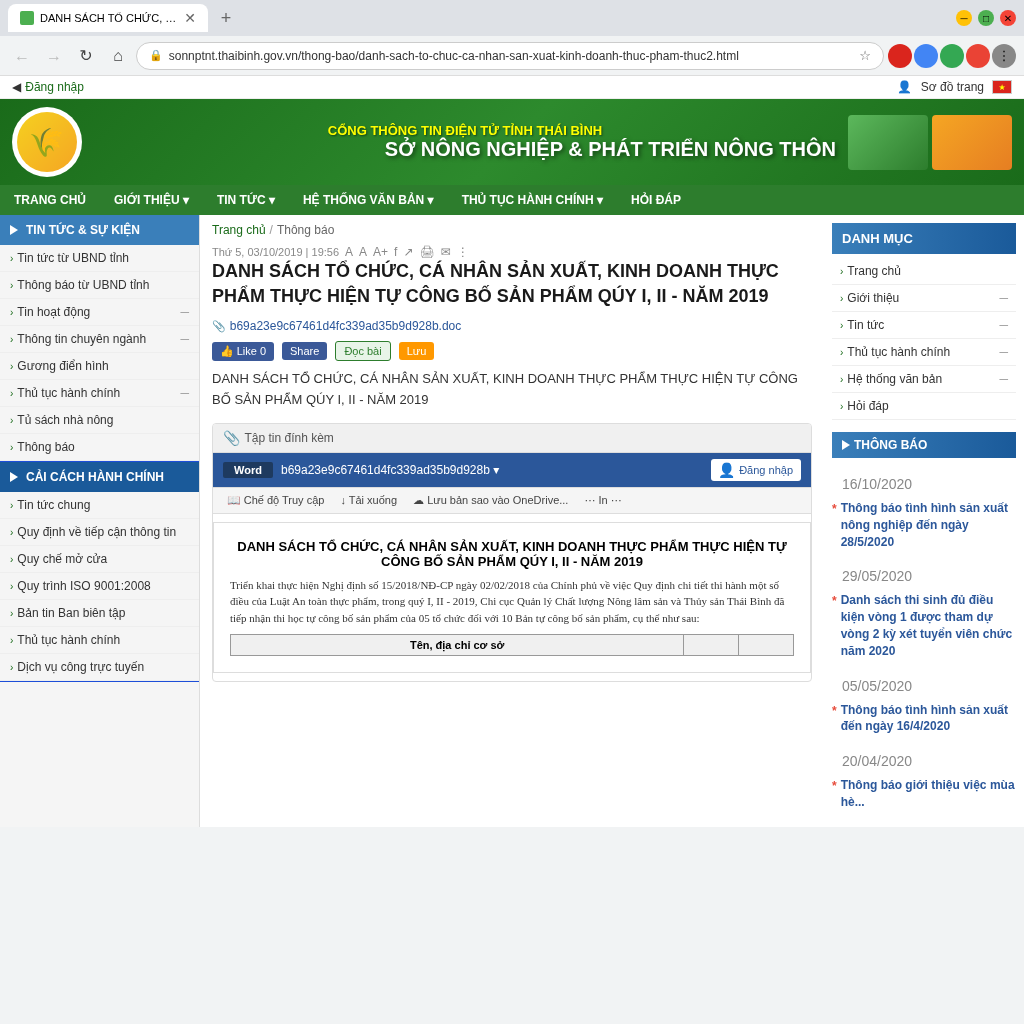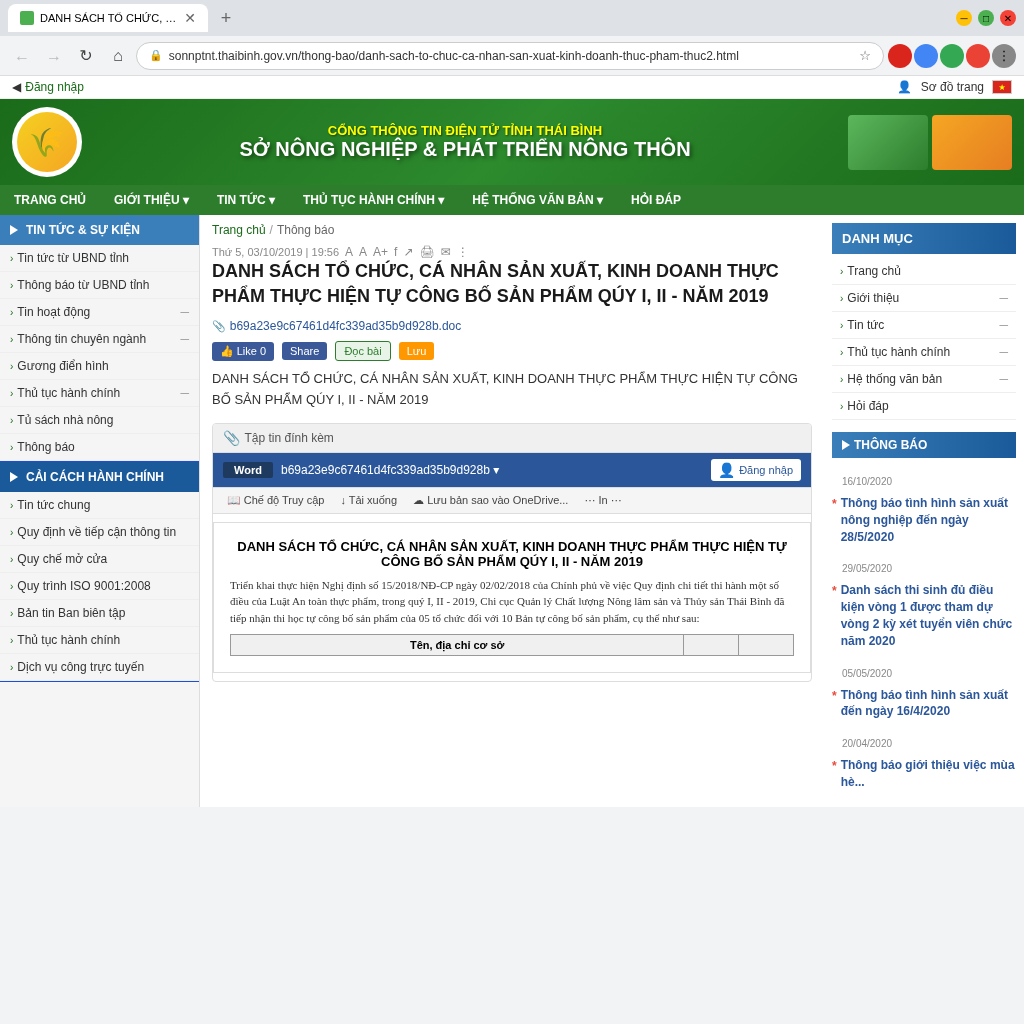--- a/index.html
+++ b/index.html
@@ -38,21 +38,21 @@
     .top-bar-left { color: #333; display: flex; align-items: center; gap: 4px; }
     .top-bar-right { display: flex; align-items: center; gap: 8px; color: #333; }
     .vn-flag { width: 20px; height: 14px; background: #da251d; border: 1px solid #ccc; display: flex; align-items: center; justify-content: center; font-size: 8px; color: #ffff00; }
 
     
     .header-banner { background: linear-gradient(135deg, #1a6b1a, #2d8a2d, #1a6b1a); padding: 8px 12px; display: flex; align-items: center; gap: 12px; }
     .header-logo { width: 70px; height: 70px; background: #fff; border-radius: 50%; display: flex; align-items: center; justify-content: center; }
     .logo-inner { width: 60px; height: 60px; border-radius: 50%; background: linear-gradient(135deg, #f5d020, #f5a623); display: flex; align-items: center; justify-content: center; }
     .logo-text-wrapper { flex: 1; text-align: center; }
     .header-title-vn { color: #ffff00; font-size: 13px; font-weight: bold; text-shadow: 1px 1px 2px rgba(0,0,0,0.5); }
-    .header-title-main { color: #fff; font-size: 20px; font-weight: 900; text-transform: uppercase; text-shadow: 2px 2px 4px rgba(0,0,0,0.5); }
+    .header-title-main { color: #fff; font-size: 20px; font-weight: 900; text-transform: uppercase; text-shadow: 2px 2px 4px rgba(0,0,0,0.5); text-align: right; }
     .header-right { display: flex; flex-direction: column; gap: 4px; }
     .header-images { display: flex; gap: 4px; }
     .header-img-placeholder { width: 80px; height: 55px; background: linear-gradient(135deg, #2d8a2d, #5cb85c); border-radius: 4px; overflow: hidden; }
 
     
     .main-nav { background: #2d7d2d; display: flex; align-items: stretch; }
     .main-nav-item { padding: 8px 14px; color: #fff; font-size: 12px; font-weight: bold; text-transform: uppercase; cursor: pointer; display: flex; align-items: center; gap: 4px; white-space: nowrap; }
     .main-nav-search { margin-left: auto; display: flex; align-items: center; padding: 4px 8px; }
     .search-box { background: rgba(255,255,255,0.9); border: none; border-radius: 12px; padding: 4px 10px; font-size: 12px; width: 140px; }
     .search-mic { background: none; border: none; cursor: pointer; color: #2d7d2d; font-size: 16px; }
@@ -114,21 +114,21 @@
     .danh-muc-item { padding: 6px 8px; font-size: 12px; color: #333; cursor: pointer; border-bottom: 1px solid #eee; display: flex; align-items: center; gap: 4px; }
     .danh-muc-arrow { color: #1a6b1a; font-size: 10px; }
     .danh-muc-expand { margin-left: auto; color: #999; font-size: 12px; }
 
     .thong-bao-section { margin-top: 12px; }
     .thong-bao-header { background: linear-gradient(to right, #3a7fba, #1a5a9a); color: #fff; padding: 6px 10px; font-size: 12px; font-weight: bold; text-transform: uppercase; display: flex; align-items: center; gap: 4px; margin-bottom: 6px; }
     .tb-triangle { display: inline-block; width: 0; height: 0; border-top: 5px solid transparent; border-bottom: 5px solid transparent; border-left: 8px solid #fff; }
     .thong-bao-item { margin-bottom: 8px; }
     .tb-item-link { color: #2b579a; font-size: 12px; font-weight: bold; cursor: pointer; display: flex; align-items: flex-start; gap: 4px; line-height: 1.4; }
     .tb-item-link::before { content: '*'; color: #e74c3c; flex-shrink: 0; margin-top: 1px; }
-    .tb-item-date { font-size: 10px; color: #888; margin-top: 18px; padding-left: 10px; }
+    .tb-item-date { font-size: 14px; color: #888; margin-top: 18px; padding-left: 10px; }
 
     .file-link { color: #2b579a; text-decoration: none; font-size: 12px; display: flex; align-items: center; gap: 4px; }
     .file-link::before { content: '📎'; font-size: 11px; }
   </style>
 </head>
 <body>
 
 <div class="browser-chrome">
 
   <div class="browser-titlebar">
@@ -195,22 +195,22 @@
           <div class="header-img-placeholder" style="background:linear-gradient(135deg,#5cb85c,#2d7d2d);"></div>
           <div class="header-img-placeholder" style="background:linear-gradient(135deg,#f5a623,#e67e22);"></div>
         </div>
       </div>
     </div>
 
     <div class="main-nav">
       <div class="main-nav-item">TRANG CHỦ</div>
       <div class="main-nav-item">GIỚI THIỆU ▾</div>
       <div class="main-nav-item">TIN TỨC ▾</div>
+      <div class="main-nav-item">HỆ THỐNG VĂN BẢN ▾</div>
       <div class="main-nav-item">THỦ TỤC HÀNH CHÍNH ▾</div>
-      <div class="main-nav-item">HỆ THỐNG VĂN BẢN ▾</div>
       <div class="main-nav-item">HỎI ĐÁP</div>
     </div>
 
     <div class="content-area">
 
       <div class="left-sidebar">
 
         <div class="sidebar-section">
           <div class="sidebar-section-title" style="background:#3a7fba;">
             <span class="triangle"></span>

